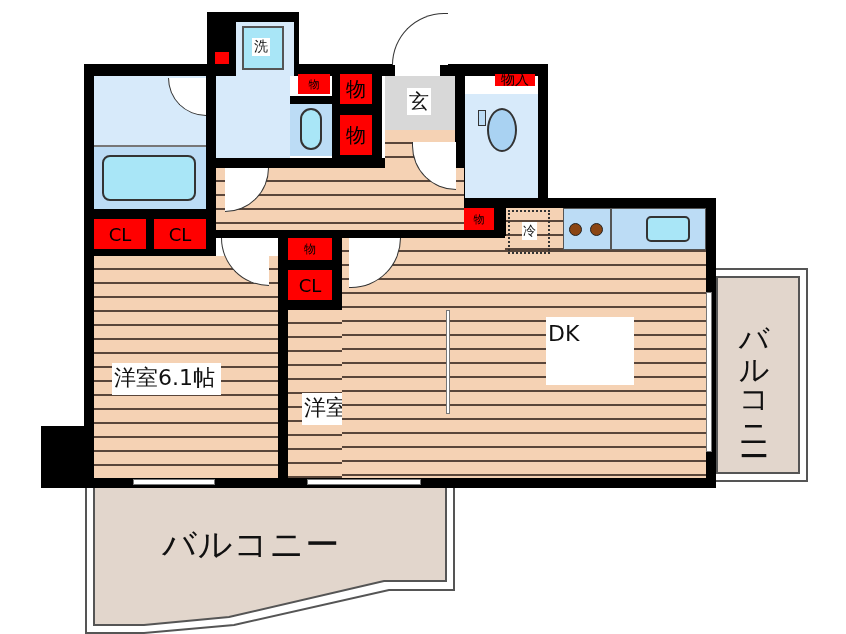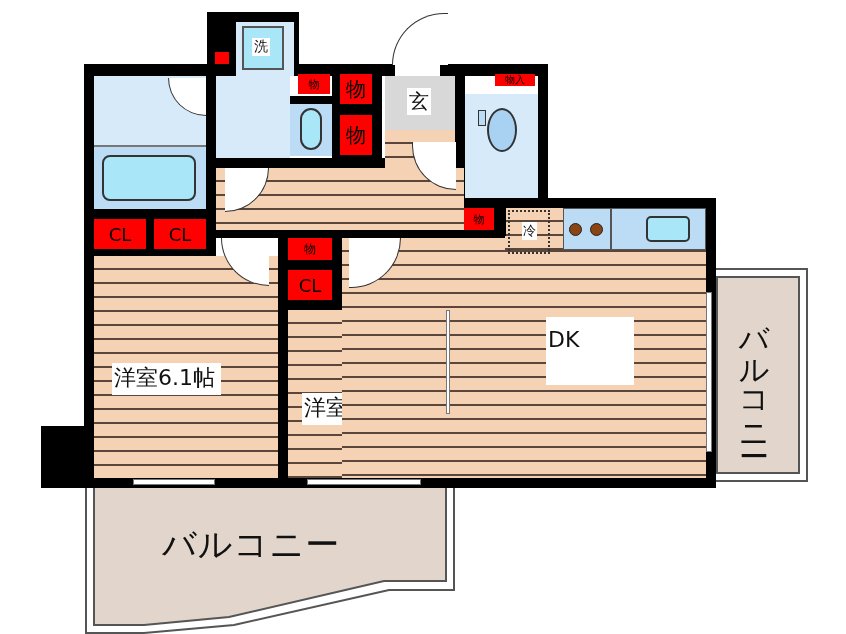--- a/index.html
+++ b/index.html
@@ -65,21 +65,21 @@
 <div class="abs label" style="left:252px;top:38px;font-size:14px;padding:0 2px;">洗</div>
 <div class="abs storage" style="left:215px;top:52px;width:14px;height:12px;"></div>
 <div class="abs wet2" style="left:290px;top:104px;width:42px;height:52px;"></div>
 <div class="abs" style="left:300px;top:108px;width:22px;height:42px;border:2px solid #333;border-radius:11px;background:#a9e6f7;"></div>
 <div class="abs wall" style="left:216px;top:158px;width:238px;height:10px;"></div>
 <div class="abs wall" style="left:290px;top:96px;width:50px;height:8px;"></div>
 <div class="abs wall" style="left:332px;top:74px;width:50px;height:90px;"></div>
 
 <div class="abs wet" style="left:464px;top:94px;width:74px;height:104px;"></div>
 <div class="abs wall" style="left:455px;top:76px;width:10px;height:130px;"></div>
-<div class="abs storage" style="left:495px;top:74px;width:40px;height:12px;font-size:10px;">物入</div>
+<div class="abs storage" style="left:495px;top:74px;width:40px;height:12px;font-size:14px;">物入</div>
 <div class="abs" style="left:487px;top:108px;width:30px;height:44px;border:2px solid #333;border-radius:50%;background:#a9d2f2;"></div>
 <div class="abs" style="left:478px;top:110px;width:8px;height:16px;border:1.5px solid #333;background:#bcdcf5;"></div>
 
 <div class="abs genkan" style="left:385px;top:76px;width:70px;height:54px;"></div>
 <div class="abs label" style="left:407px;top:88px;font-size:20px;padding:0 2px;">玄</div>
 <div class="abs" style="left:392px;top:13px;width:56px;height:52px;border:1.5px solid #333;border-bottom:none;border-left:none;border-radius:0 56px 0 0;background:#fff;transform:scaleX(-1);"></div>
 
 <div class="abs storage" style="left:298px;top:74px;width:32px;height:20px;font-size:11px;">物</div>
 <div class="abs storage" style="left:340px;top:74px;width:32px;height:30px;font-size:20px;">物</div>
 <div class="abs storage" style="left:340px;top:115px;width:32px;height:40px;font-size:20px;">物</div>
@@ -113,20 +113,20 @@
 <div class="abs floor" style="left:505px;top:208px;width:201px;height:42px;"></div>
 <div class="abs wall" style="left:494px;top:206px;width:12px;height:30px;"></div>
 <div class="abs" style="left:508px;top:210px;width:42px;height:44px;border:2px dotted #333;"></div>
 <div class="abs label" style="left:522px;top:222px;font-size:13px;padding:0 1px;">冷</div>
 <div class="abs wet2" style="left:563px;top:208px;width:48px;height:42px;border:1px solid #555;"></div>
 <div class="abs" style="left:569px;top:223px;width:13px;height:13px;border-radius:50%;background:#8b4513;border:1px solid #222;"></div>
 <div class="abs" style="left:590px;top:223px;width:13px;height:13px;border-radius:50%;background:#8b4513;border:1px solid #222;"></div>
 <div class="abs wet2" style="left:611px;top:208px;width:95px;height:42px;border:1px solid #555;"></div>
 <div class="abs" style="left:646px;top:216px;width:44px;height:26px;border:2px solid #333;border-radius:5px;background:#a9e6f7;"></div>
 <div class="abs" style="left:349px;top:238px;width:52px;height:50px;border:1.5px solid #333;border-top:none;border-left:none;border-radius:0 0 50px 0;background:#fff;"></div>
-<div class="abs label" style="left:546px;top:317px;width:88px;height:68px;padding:8px 2px;font-size:22px;line-height:30px;">
+<div class="abs label" style="left:546px;top:317px;width:88px;height:68px;padding:2px 2px;font-size:22px;line-height:30px;">
   <div>DK</div>
 </div>
 
 <div class="abs win" style="left:133px;top:479px;width:82px;height:6px;"></div>
 <div class="abs win" style="left:307px;top:479px;width:114px;height:6px;"></div>
 <div class="abs win" style="left:706px;top:292px;width:6px;height:160px;"></div>
 <div class="abs win" style="left:446px;top:310px;width:4px;height:104px;"></div>
 
 </body></html>

